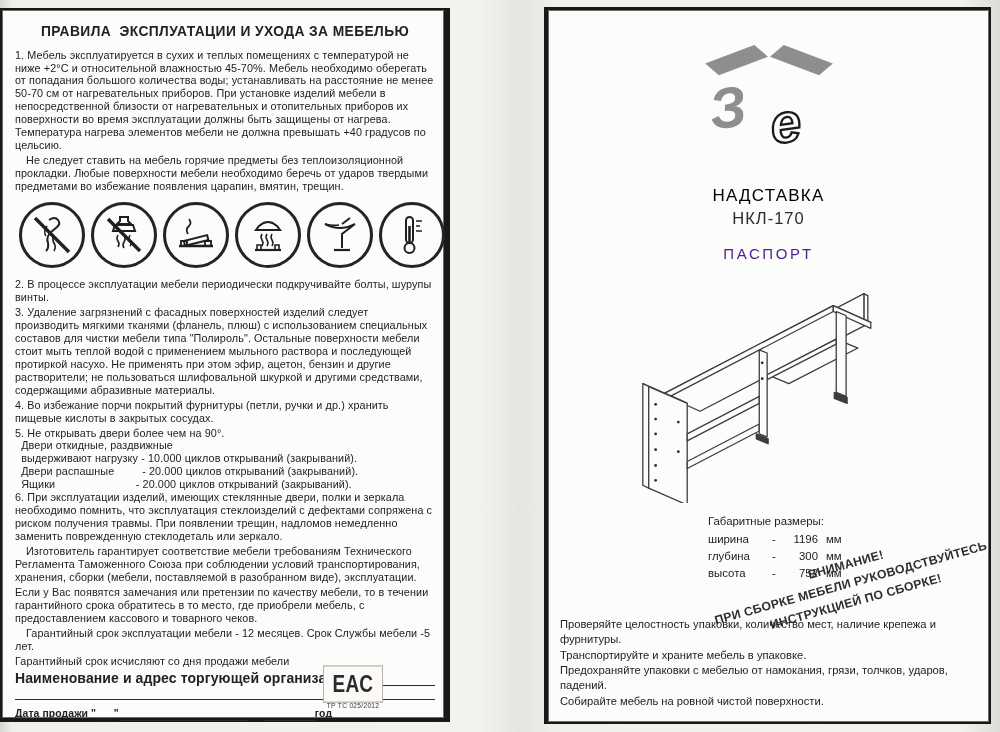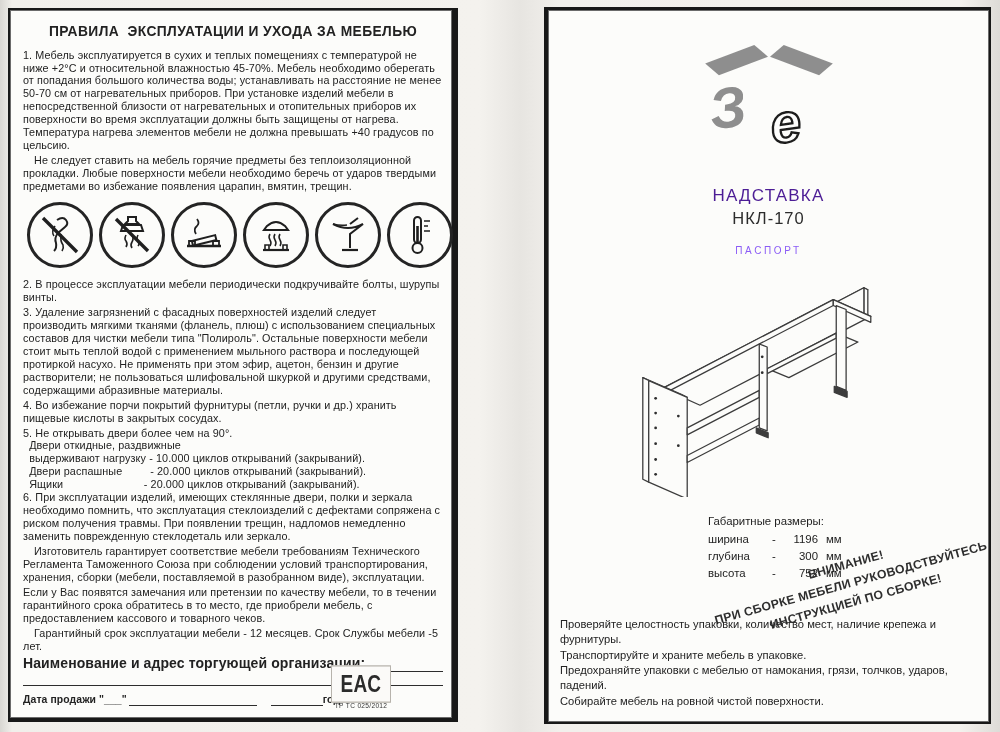--- a/index.html
+++ b/index.html
@@ -8,21 +8,21 @@
     background:#eceae6;
     font-family:"Liberation Sans", sans-serif;
     color:#1d1d1d;
   }
   body::before{content:"";position:absolute;inset:0;
     background:linear-gradient(90deg,#d8d6d2 0,#f1efeb 12px,#f4f2ee 480px,#e7e5e1 520px,#f2f0ec 560px,#f4f2ee 960px,#dddbd7 1000px);
     z-index:0;}
   .page{position:absolute;background:#fcfcfa;box-sizing:border-box;z-index:1;
     box-shadow:0 0 0 1px #6b6b6b inset;}
   .page-left{
-    left:8px;top:8px;width:450px;height:714px;
+    left:0;top:8px;width:450px;height:714px;
     border:2px solid #181818;border-right-width:6px;border-bottom-width:4px;
     padding:4px 9px 4px 13px;
   }
   .page-right{
     left:544px;top:7px;width:447px;height:717px;
     border:2px solid #181818;border-left-width:4px;border-top-width:3px;
     position:absolute;
   }
   
   .page-left{font-size:10.8px;line-height:1.2;letter-spacing:.1px;color:#222;}
@@ -40,23 +40,23 @@
   .blank-line{height:13px;border-bottom:1.5px solid #2d2d2d;margin-bottom:3px;}
   .date-line{font-size:10.4px;font-weight:bold;margin-top:8px;display:flex;align-items:flex-end;}
   .date-line .fill-a{width:128px;border-bottom:1.2px solid #2d2d2d;height:10px;margin-left:2px;}
   .date-line .fill-b{width:52px;border-bottom:1.2px solid #2d2d2d;height:10px;margin-left:14px;}
   .eac{position:absolute;right:52px;bottom:8px;width:78px;text-align:center;}
   .eac-mark{display:inline-block;font-weight:bold;font-size:19px;letter-spacing:.5px;
     transform:scaleY(1.25);color:#2b2b2b;border:1px solid #b7b3ac;padding:3px 8px 2px;background:#fbfaf8;}
   .eac-reg{font-size:6.6px;letter-spacing:.3px;margin-top:3px;color:#333;}
   
   .logo-wrap{width:190px;margin:30px auto 0;}
-  .rp-product{text-align:center;font-size:17px;letter-spacing:1.2px;color:#4c1d95;margin-top:32px;}
+  .rp-product{text-align:center;font-size:17px;letter-spacing:1.2px;color:#000000;margin-top:32px;}
   .rp-model{text-align:center;font-size:16.5px;letter-spacing:1px;color:#2c2c2c;margin-top:3px;}
-  .rp-doc{text-align:center;font-size:10px;letter-spacing:2.6px;color:#8b5cf6;margin-top:17px;}
+  .rp-doc{text-align:center;font-size:15px;letter-spacing:2.6px;color:#4c1d95;margin-top:17px;}
   .drawing-wrap{width:336px;margin:14px auto 0;position:relative;left:10px;}
   .dims{position:absolute;left:160px;top:503px;font-size:11.4px;line-height:1.5;color:#222;}
   .dims-title{margin-bottom:1px;}
   .dim-row{display:flex;align-items:center;}
   .dim-name{width:58px;}
   .dim-dash{width:16px;text-align:center;}
   .dim-value{width:36px;text-align:right;margin-right:8px;}
   .attention{position:absolute;left:138px;top:545px;width:330px;
     transform:rotate(-15.5deg);transform-origin:center;
     text-align:center;font-weight:bold;font-size:12.2px;line-height:1.55;
@@ -131,20 +131,21 @@
     <div class="pre">  выдерживают нагрузку - 10.000 циклов открываний (закрываний).</div>
     <div class="pre">  Двери распашные         - 20.000 циклов открываний (закрываний).</div>
     <div class="pre">  Ящики                          - 20.000 циклов открываний (закрываний).</div>
   </div>
 
   <p class="para">6. При эксплуатации изделий, имеющих стеклянные двери, полки и зеркала необходимо помнить, что эксплуатация стеклоизделий с дефектами сопряжена с риском получения травмы. При появлении трещин, надломов немедленно заменить поврежденную стеклодеталь или зеркало.</p>
 
   <p class="para ind">Изготовитель гарантирует соответствие мебели требованиям Технического Регламента Таможенного Союза  при соблюдении условий транспортирования, хранения, сборки (мебели, поставляемой в разобранном виде), эксплуатации.</p>
   <p class="para">Если у Вас появятся замечания или претензии по качеству мебели, то в течении гарантийного срока обратитесь в то место, где приобрели мебель, с предоставлением кассового и товарного чеков.</p>
   <p class="para ind">Гарантийный срок эксплуатации мебели - 12 месяцев. Срок Службы мебели -5 лет.</p>
+  <p class="para">Гарантийный срок исчисляют со дня продажи мебели</p>
 
   <div class="org-line">
     <span>Наименование и адрес торгующей организации:</span>
     <span class="fill"></span>
   </div>
   <div class="blank-line"></div>
 
   <div class="date-line">
     <span>Дата продажи "___"</span>
     <span class="fill-a"></span>

